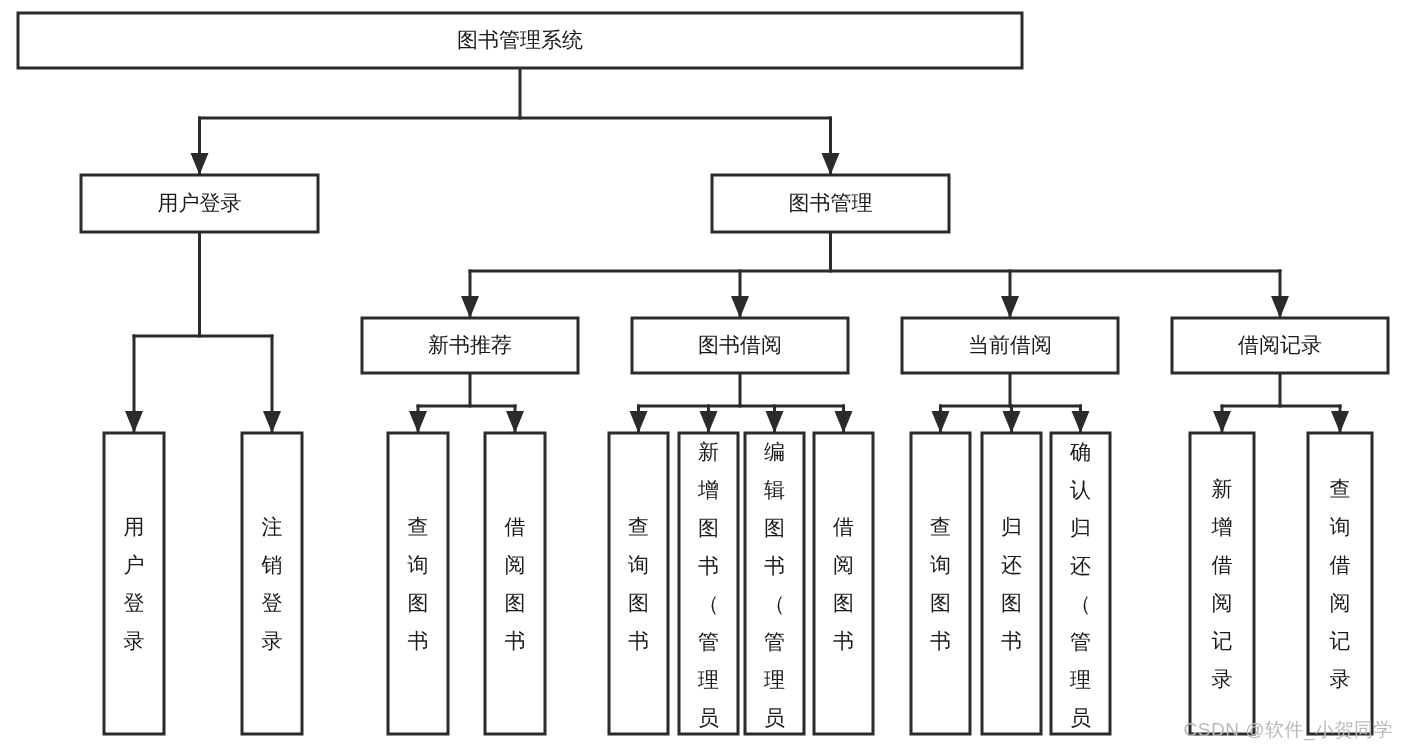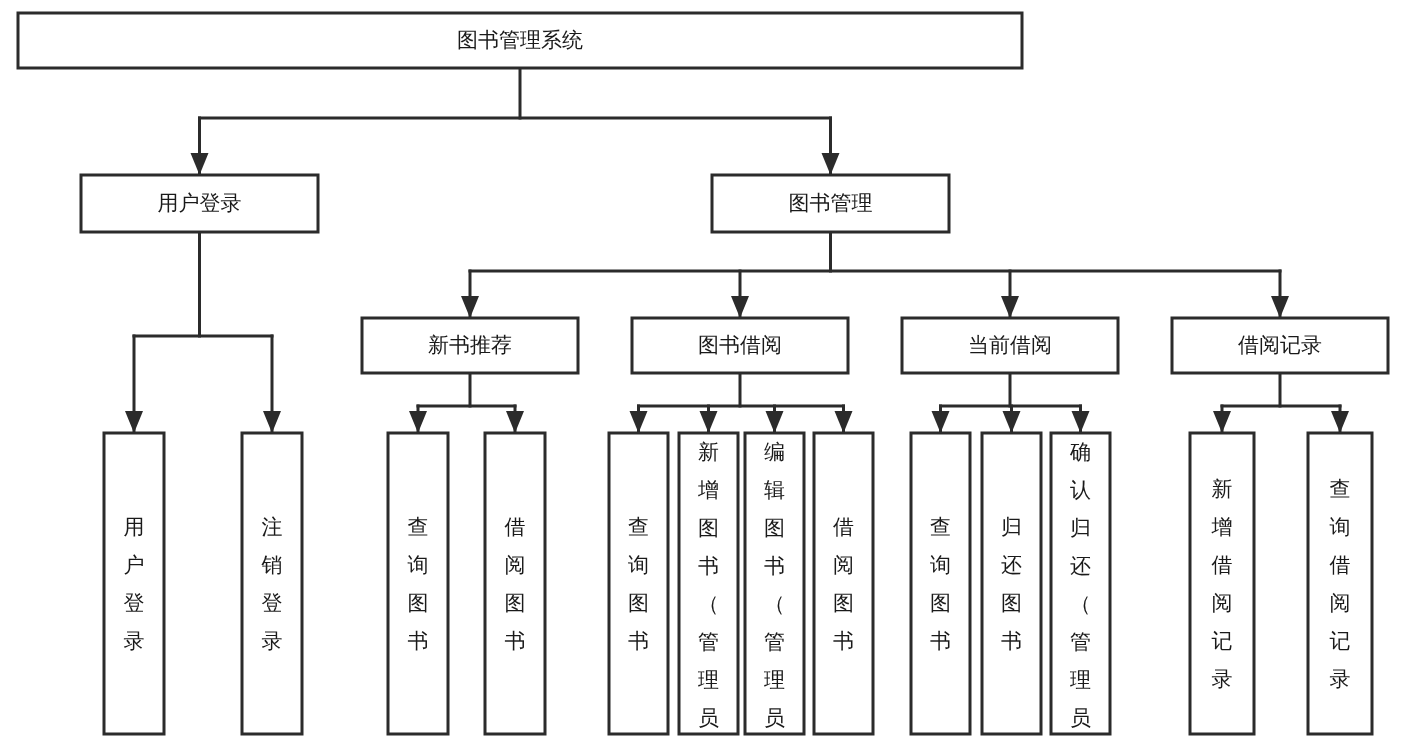--- a/index.html
+++ b/index.html
@@ -214,13 +214,14 @@
         <g>
           <rect x="1190" y="433" width="64" height="301" class="node-box"></rect>
           <text x="1222" y="495.5" class="node-label-vertical"><tspan x="1222" dy="0">新</tspan><tspan x="1222" dy="38">增</tspan><tspan x="1222" dy="38">借</tspan><tspan x="1222" dy="38">阅</tspan><tspan x="1222" dy="38">记</tspan><tspan x="1222" dy="38">录</tspan></text>
         </g>
         <g>
           <rect x="1308" y="433" width="64" height="301" class="node-box"></rect>
           <text x="1340" y="495.5" class="node-label-vertical"><tspan x="1340" dy="0">查</tspan><tspan x="1340" dy="38">询</tspan><tspan x="1340" dy="38">借</tspan><tspan x="1340" dy="38">阅</tspan><tspan x="1340" dy="38">记</tspan><tspan x="1340" dy="38">录</tspan></text>
         </g>
       </g>
   </svg>
+  <div class="watermark">CSDN @软件_小贺同学</div>
 </div>
 
 </body></html>

